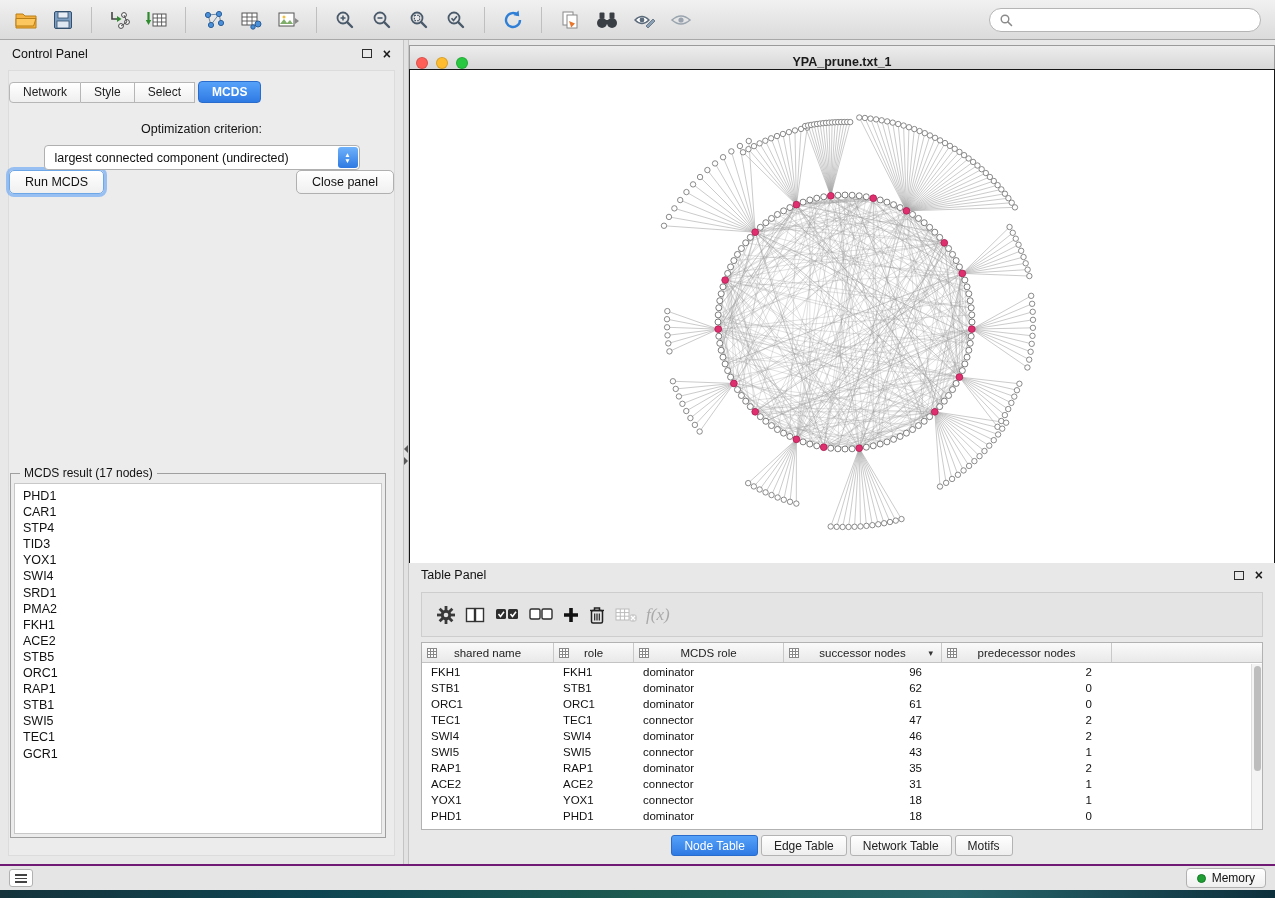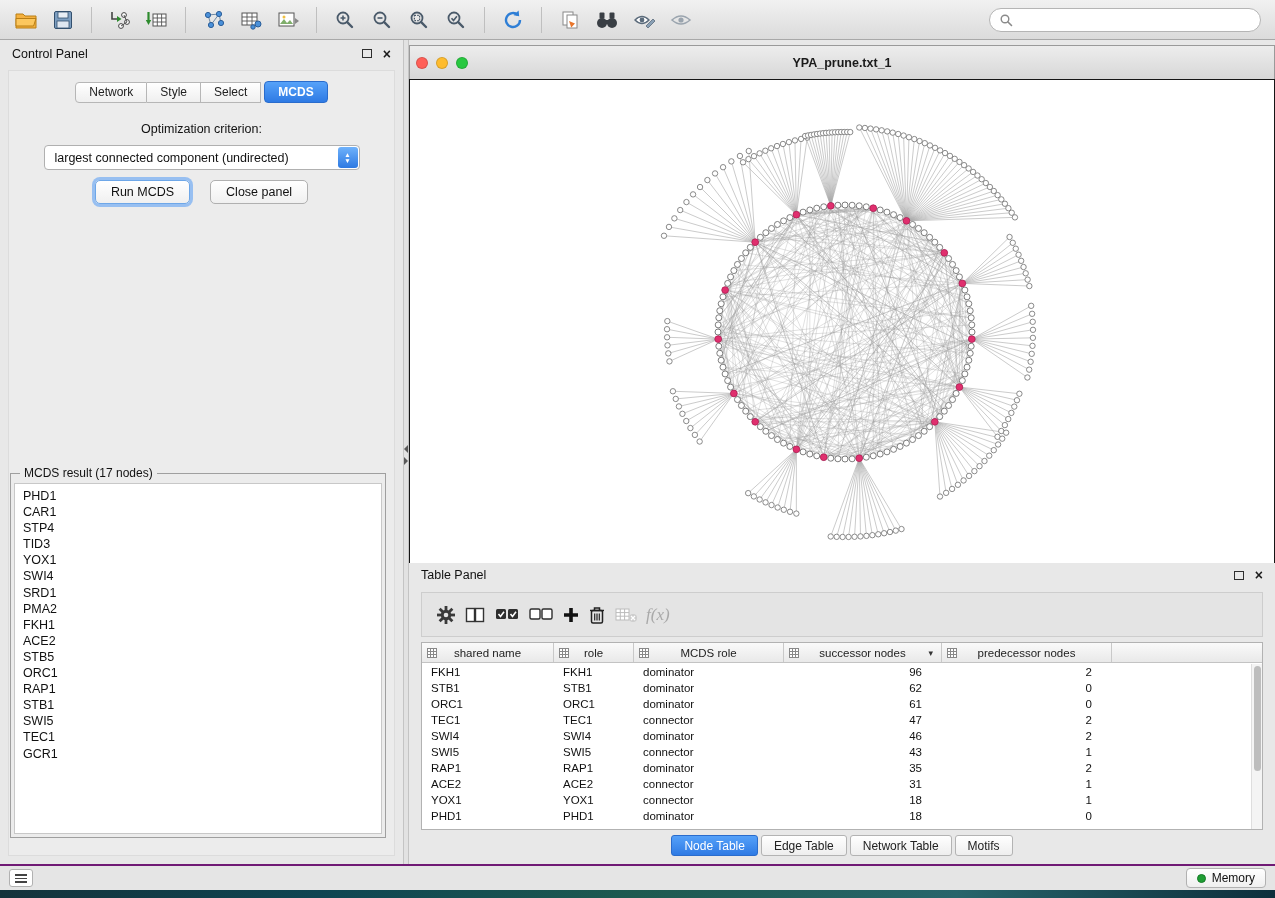--- a/index.html
+++ b/index.html
@@ -14,43 +14,43 @@
   .search-wrap{margin-left:auto;margin-right:4px;width:272px;height:24px;border:1px solid #b5b5b5;border-radius:12px;background:#fff;display:flex;align-items:center;padding:0 9px;gap:6px}
   .search-input{border:none;outline:none;flex:1;font-size:12px;background:transparent;font-family:"Liberation Sans",sans-serif}
 
   
   .control-panel{position:absolute;left:0;top:40px;width:403px;height:824px;background:#e8e8e8}
   .panel-header{height:27px;display:flex;align-items:center;padding:0 12px;font-size:12.5px}
   .panel-controls{margin-left:auto;display:flex;gap:11px;align-items:center}
   .float-icon{width:10px;height:9px;border:1.5px solid #2e2e2e;display:inline-block}
   .close-icon{font-size:14px;font-weight:bold;color:#1c1c1c;line-height:10px}
   .cp-inner{position:absolute;left:8px;right:8px;top:30px;bottom:8px;background:#ececec;border:1px solid #dcdcdc}
-  .cp-tabs{display:flex;justify-content:center;align-items:center;margin-top:10px}
+  .cp-tabs{display:flex;align-items:center;margin-top:10px}
   .cp-tab{height:21px;padding:0 13px;font-size:12px;background:linear-gradient(#ffffff,#efefef);border:1px solid #b6b6b6;border-left:none;display:flex;align-items:center;color:#222;cursor:default}
   .cp-tab:first-child{border-left:1px solid #b6b6b6;border-radius:4px 0 0 4px}
   .cp-tab.selected{background:linear-gradient(#56a2f9,#2e7ae4);color:#fff;border:1px solid #2a6ccc;border-radius:4px;margin-left:3px;font-weight:bold;height:22px}
   .opt-label{text-align:center;margin-top:19px;font-size:12.5px}
   .dropdown{margin:9px auto 0;width:316px;height:25px;background:#fff;border:1px solid #b0b0b0;border-radius:4px;display:flex;align-items:center;position:relative;font-size:12.5px;padding-left:10px}
   .dropdown-arrows{position:absolute;right:1px;top:1px;bottom:1px;width:20px;border-radius:3px;background:linear-gradient(#6fb2fb,#2d79e2);color:#fff;display:flex;flex-direction:column;align-items:center;justify-content:center;font-size:6.5px;line-height:6px}
-  .cp-buttons{display:flex;justify-content:center;gap:20px;margin-top:10px}
+  .cp-buttons{display:flex;justify-content:space-between;gap:20px;}
   .btn{height:24px;border:1px solid #b0b0b0;border-radius:5px;background:linear-gradient(#ffffff,#f0f0f0);font-size:12.5px;padding:0 15px;font-family:"Liberation Sans",sans-serif;color:#111}
   .btn.focus{box-shadow:0 0 0 3px rgba(106,167,244,.65);border-color:#6ea7e8}
   .mcds-fieldset{position:absolute;left:10px;top:426px;width:376px;height:372px;border:1px solid #9f9f9f;padding:3px;background:#ececec}
   .mcds-fieldset legend{font-size:12px;padding:0 4px;margin-left:6px}
   .mcds-list{width:100%;height:100%;background:#fff;border:1px solid #c8c8c8;padding:4px 8px;font-size:12.5px;line-height:16.1px;overflow:hidden}
 
   
   .v-splitter{position:absolute;left:403px;top:40px;width:6px;height:824px;background:#e2e2e2;border-left:1px solid #c4c4c4;border-right:1px solid #c4c4c4}
   .splitter-arrow{position:absolute;left:0;width:0;height:0}
   .splitter-arrow.left{top:405px;border-right:4px solid #5a5a5a;border-top:4px solid transparent;border-bottom:4px solid transparent}
   .splitter-arrow.right{top:417px;border-left:4px solid #5a5a5a;border-top:4px solid transparent;border-bottom:4px solid transparent}
 
   
   .network-window{position:absolute;left:409px;top:45px;width:866px;height:515px}
-  .network-titlebar{height:34px;background:linear-gradient(#ededed,#d7d7d7);border:1px solid #9a9a9a;border-bottom:none;display:flex;align-items:center;position:relative}
+  .network-titlebar{height:24px;background:linear-gradient(#ededed,#d7d7d7);border:1px solid #9a9a9a;border-bottom:none;display:flex;align-items:flex-end;position:relative}
   .traffic{display:flex;gap:8px;margin-left:6px;z-index:2}
   .light{width:12px;height:12px;border-radius:50%;border:1px solid rgba(0,0,0,.15)}
   .light.red{background:#ff5f57}.light.yellow{background:#febc2e}.light.green{background:#28c840}
   .network-title{position:absolute;left:0;right:0;text-align:center;font-size:12.5px;font-weight:bold;color:#1a1a1a}
   .network-canvas{height:497px;background:#fff;border:1px solid #161616;position:relative}
   .network-canvas svg{position:absolute;left:0;top:0}
 
   
   .table-panel{position:absolute;left:409px;top:563px;width:866px;height:301px;background:#e8e8e8}
   .tp-header{height:24px;display:flex;align-items:center;padding:0 12px;font-size:12.5px}

